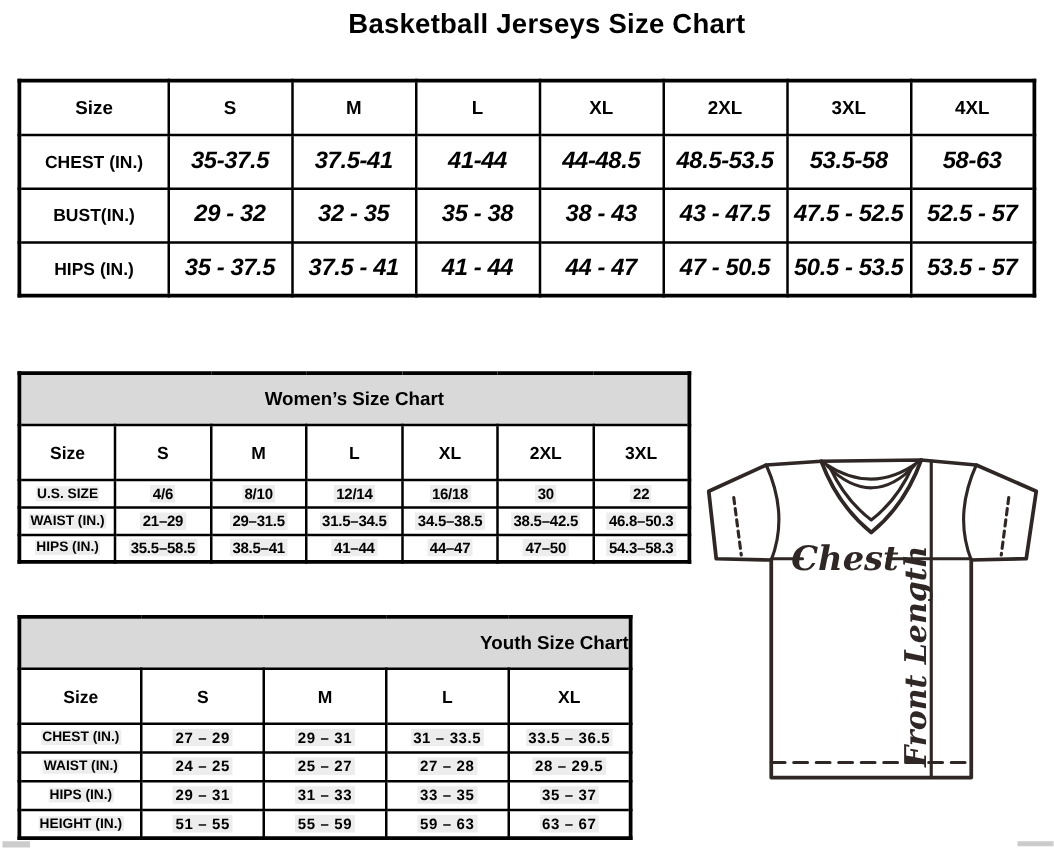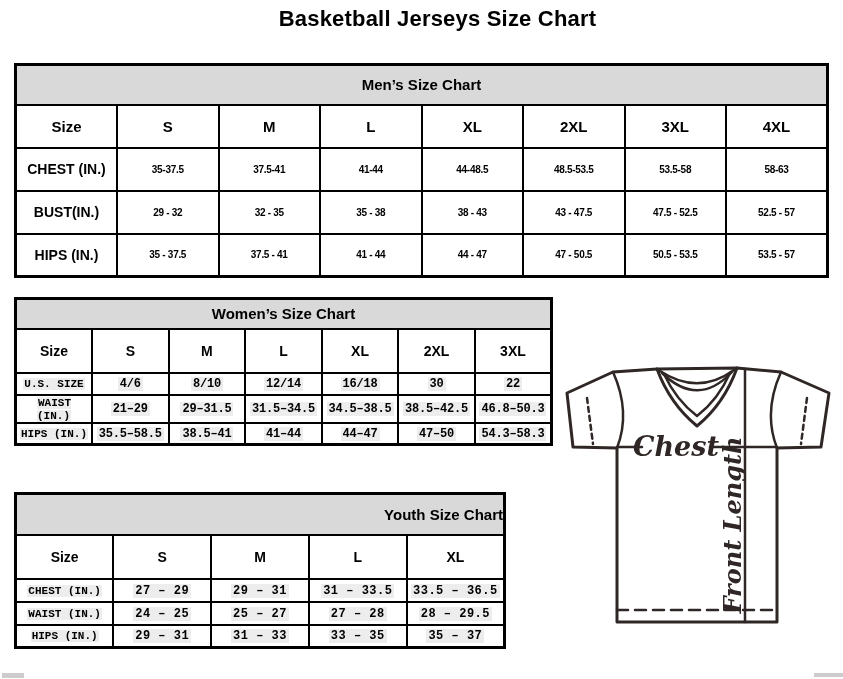--- a/index.html
+++ b/index.html
@@ -23,29 +23,29 @@
   }
   .tbl-title { background:#d9d9d9; font-size:15px; }
 
   
   #mens { left:14px; top:63px; width:815px; }
   #mens .tbl-title { height:40px; }
   #mens .hdr-row th { height:43px; font-size:15px; }
   #mens .hdr-row th:first-child { width:119px; }
   #mens tbody tr { height:43px; }
   #mens tbody th { font-size:14px; }
-  #mens tbody td { font-size:10px; letter-spacing:-0.3px; }
-
-  
-  table.sub tbody .val { background:#ededed; padding:0 2px;font-family:Liberation Mono, monospace; }
+  #mens tbody td { font-size:19px; letter-spacing:-0.3px;font-style:italic; }
+
+  
+  table.sub tbody .val { background:#ededed; padding:0 2px; }
   table.sub tbody th .val { background:#ededed; padding:0 1px; }
 
   
   #womens { left:14px; top:297px; width:539px; }
-  #womens .tbl-title { height:30px; }
+  #womens .tbl-title { height:41px; }
   #womens .hdr-row th { height:44px; font-size:14px; }
   #womens .hdr-row th:first-child { width:81px; }
   #womens tbody tr { height:22px; }
   #womens tbody th { font-size:11px; }
   #womens tbody td { font-size:12px; letter-spacing:-0.2px; }
 
   
   #youth { left:14px; top:492px; width:492px; }
   #youth .tbl-title { height:41px;text-align:right; }
   #youth .hdr-row th { height:44px; font-size:14px; }
@@ -66,23 +66,20 @@
   #artifact-left  { left:2px;  top:673px; width:22px; height:5px; }
   #artifact-right { left:814px; top:673px; width:29px; height:4px; }
 </style>
 </head>
 <body>
 
 <div class="page-title">Basketball Jerseys Size Chart</div>
 
 <table id="mens" class="size-table">
   <thead>
-    <tr>
-      <th class="tbl-title" colspan="8">Men’s Size Chart</th>
-    </tr>
     <tr class="hdr-row">
         <th>Size</th>
         <th>S</th>
         <th>M</th>
         <th>L</th>
         <th>XL</th>
         <th>2XL</th>
         <th>3XL</th>
         <th>4XL</th>
       </tr>
@@ -195,20 +192,27 @@
         <td><span class="val">27 – 28</span></td>
         <td><span class="val">28 – 29.5</span></td>
       </tr>
       <tr>
         <th><span class="val">HIPS (IN.)</span></th>
         <td><span class="val">29 – 31</span></td>
         <td><span class="val">31 – 33</span></td>
         <td><span class="val">33 – 35</span></td>
         <td><span class="val">35 – 37</span></td>
       </tr>
+      <tr>
+        <th><span class="val">HEIGHT (IN.)</span></th>
+        <td><span class="val">51 – 55</span></td>
+        <td><span class="val">55 – 59</span></td>
+        <td><span class="val">59 – 63</span></td>
+        <td><span class="val">63 – 67</span></td>
+      </tr>
     </tbody>
 </table>
 
 <div class="jersey-wrap">
   <svg width="282" height="292" viewBox="0 0 282 292">
     <g stroke="#2f2725" fill="none" stroke-linejoin="round" stroke-linecap="round">
 
       <path stroke-width="3" d="M 99,9 L 55,12 L 9,33 L 15,87 L 59,88 L 59,262 L 219,262 L 219,88 L 263,87 L 271,33 L 223,12 L 179,8 Z"></path>
 
       <path stroke-width="2.5" d="M 55,12 Q 73,52 59,88"></path>

